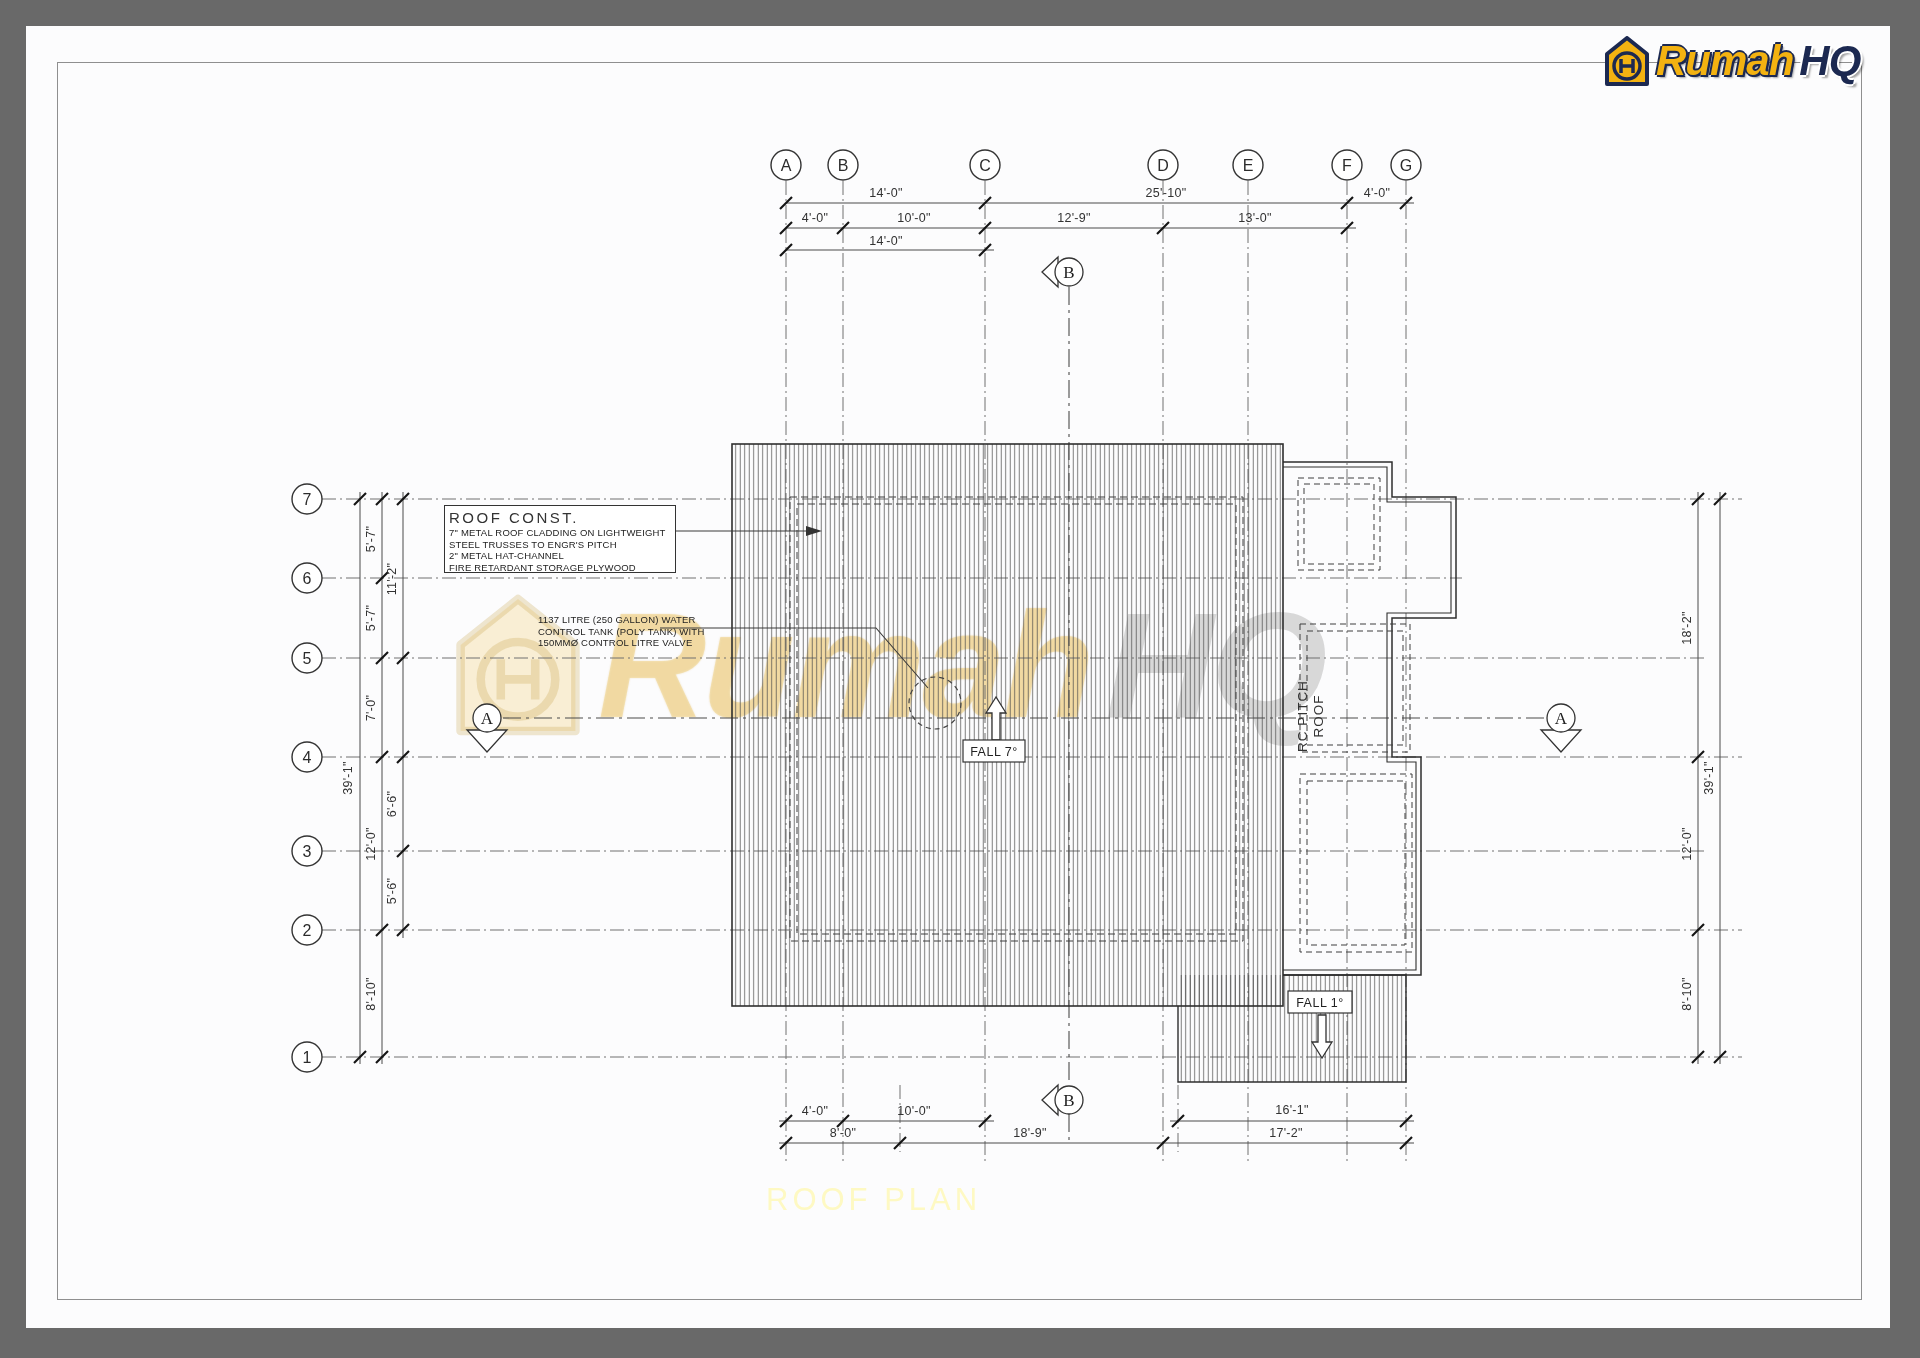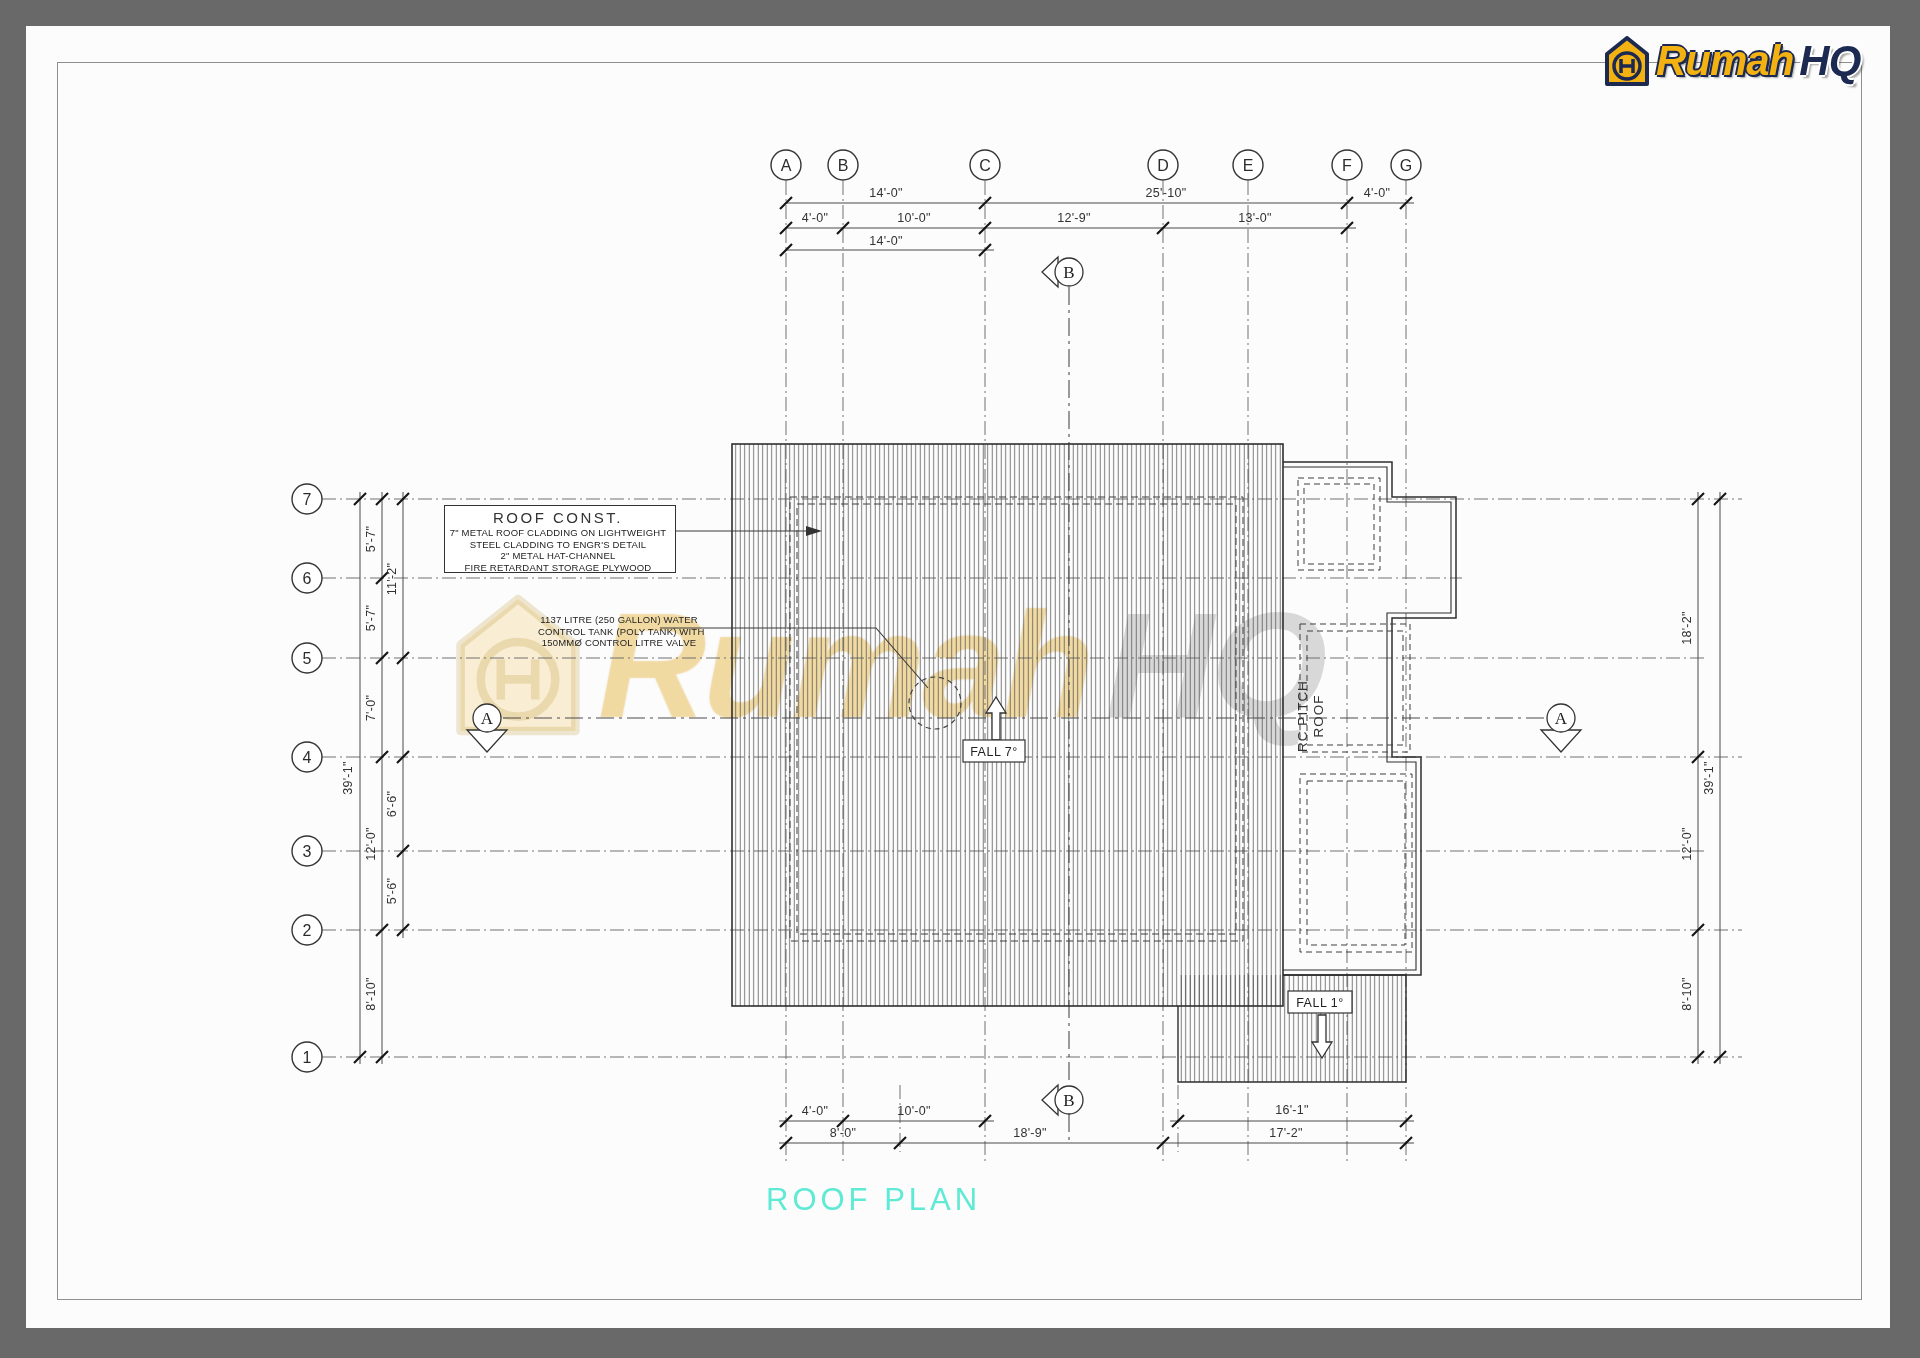--- a/index.html
+++ b/index.html
@@ -15,26 +15,26 @@
 
   
   .watermark{position:absolute;left:452px;top:590px;display:flex;align-items:center;gap:14px;z-index:1;opacity:.95;}
   .wm-text{font-size:150px;font-weight:900;font-style:italic;letter-spacing:-3px;line-height:1;}
   .wm-rumah{color:rgba(235,185,60,.30);text-shadow:0 0 2px rgba(210,160,40,.25);}
   .wm-hq{color:rgba(125,125,125,.30);}
 
   .drawing{position:absolute;left:0;top:0;z-index:3;}
 
   
-  .note{position:absolute;z-index:4;color:#222;text-align:center;}
+  .note{position:absolute;z-index:4;color:#222;text-align:left;}
   .roof-const{left:444px;top:505px;width:232px;height:68px;border:1px solid #333;background:#fff;padding:3px 8px 0 4px;box-sizing:border-box;}
   .roof-const .heading{font-size:15px;letter-spacing:2.5px;color:#333;margin-bottom:1px;}
   .note .line{font-size:9.5px;line-height:1.22;letter-spacing:.2px;white-space:nowrap;}
   .tank-note{left:497px;top:614px;width:162px;margin-left:41px;}
-  .title{position:absolute;left:766px;top:1182px;font-size:31px;letter-spacing:4px;color:#5eead4;z-index:4;white-space:nowrap;}
+  .title{position:absolute;left:766px;top:1182px;font-size:31px;letter-spacing:4px;color:#fef9c3;z-index:4;white-space:nowrap;}
 
   
   text{font-family:"Liberation Sans",sans-serif;}
   .dim{font-size:12.5px;fill:#323232;letter-spacing:.3px;}
   .bub{font-size:16px;fill:#2c2c2c;}
   .sec{font-family:"Liberation Serif",serif;font-size:17px;fill:#222;}
   .rc{font-size:13.5px;fill:#333;letter-spacing:1px;}
   .fall{font-size:12.5px;fill:#222;letter-spacing:.5px;}
 </style>
 </head>
@@ -280,21 +280,21 @@
     <g>
       <polygon points="1541,730 1581,730 1561,752" fill="#fff" stroke="#333" stroke-width="1.3"></polygon>
       <circle cx="1561" cy="718" r="14" fill="#fff" stroke="#333" stroke-width="1.3"></circle>
       <text class="sec" x="1561" y="724" text-anchor="middle">A</text>
     </g>
   </svg>
 
   <div class="note roof-const">
     <div class="heading">ROOF CONST.</div>
     <div class="line">7" METAL ROOF CLADDING ON LIGHTWEIGHT</div>
-    <div class="line">STEEL CLADDING TO ENGR'S DETAIL</div>
+    <div class="line">STEEL TRUSSES TO ENGR'S PITCH</div>
     <div class="line">2" METAL HAT-CHANNEL</div>
     <div class="line">FIRE RETARDANT STORAGE PLYWOOD</div>
   </div>
 
   <div class="note tank-note">
     <div class="line">1137 LITRE (250 GALLON) WATER</div>
     <div class="line">CONTROL TANK (POLY TANK) WITH</div>
     <div class="line">150MMØ CONTROL LITRE VALVE</div>
   </div>
 

